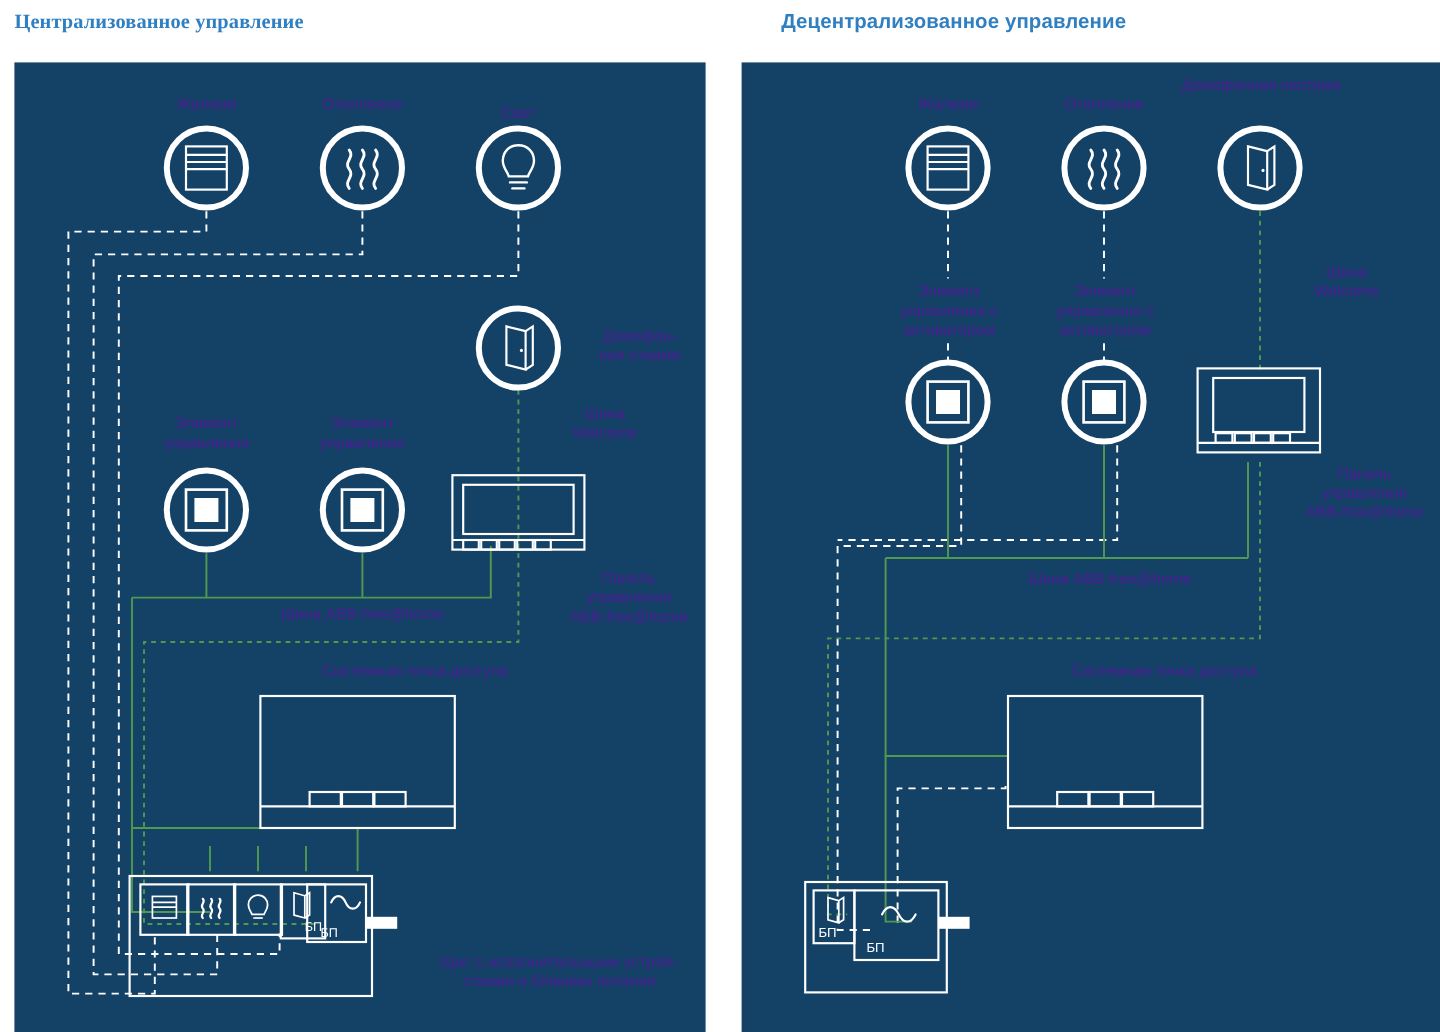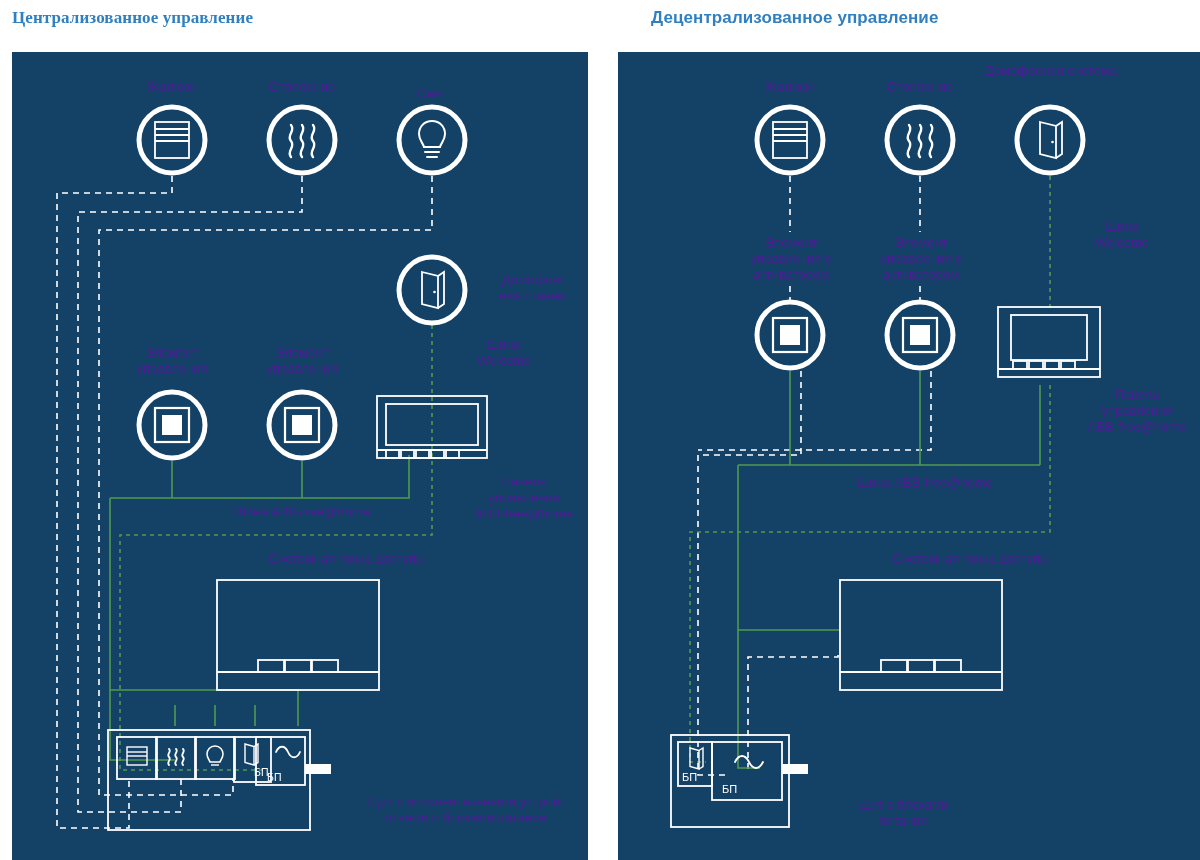--- a/index.html
+++ b/index.html
@@ -331,15 +331,13 @@
 Welcome</div>
 
   <div class="lbl l" style="left:1062px;top:387px;width:150px;">Панель
 управления
 ABB-free@home</div>
 
   <div class="lbl l" style="left:795px;top:475px;width:260px;">Шина ABB-free@home</div>
 
   <div class="lbl l" style="left:840px;top:551px;width:260px;">Системная точка доступа</div>
 
-  <div class="lbl l" style="left:803px;top:797px;width:200px;">Щит с блоками
-питания</div>
 </div>
 
 </body></html>

